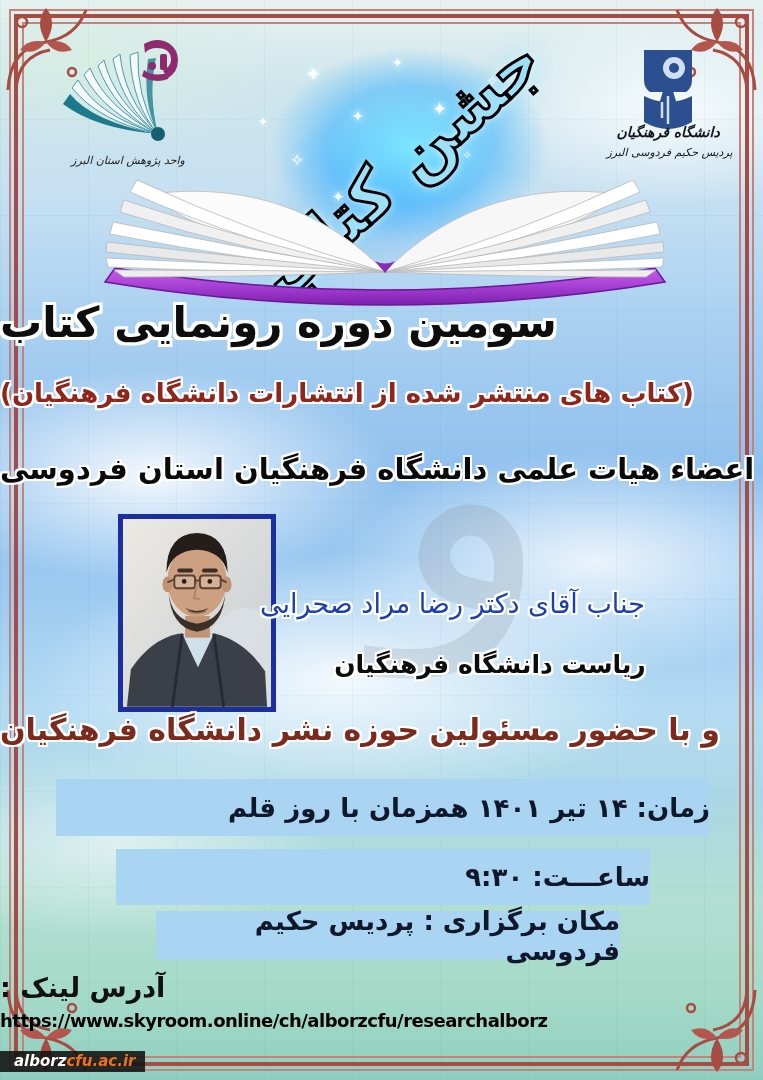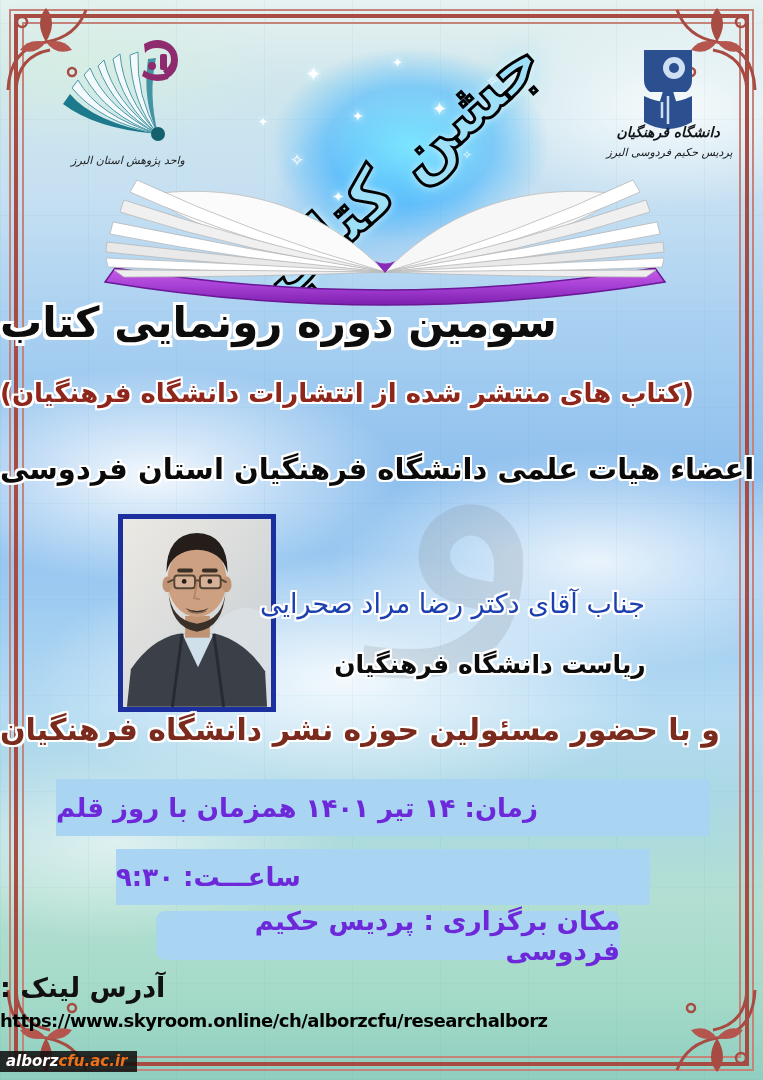--- a/index.html
+++ b/index.html
@@ -35,24 +35,24 @@
   .ow2{text-shadow:-2px -2px 0 #fff,2px -2px 0 #fff,-2px 2px 0 #fff,2px 2px 0 #fff,-2px 0 0 #fff,2px 0 0 #fff,0 -2px 0 #fff,0 2px 0 #fff;}
   .ow3{text-shadow:-3px -3px 0 #fff,3px -3px 0 #fff,-3px 3px 0 #fff,3px 3px 0 #fff,-3px 0 0 #fff,3px 0 0 #fff,0 -3px 0 #fff,0 3px 0 #fff;}
   .abs{position:absolute;}
   .headline{top:298px;font-size:42px;font-weight:bold;color:#0d0d0d;letter-spacing:-1px;}
   .subhead{top:378px;font-size:26px;font-weight:bold;color:#8f261b;}
   .audience{top:452px;font-size:29px;font-weight:bold;color:#0a0a0a;}
   .speaker-label{top:533px;left:280px;width:420px;text-align:center;font-size:28px;font-weight:bold;color:#1b3fae;}
   .speaker-name{top:588px;left:260px;width:460px;text-align:left;font-size:27px;font-weight:normal;color:#1b3fae;white-space:nowrap;}
   .speaker-role{top:650px;left:280px;width:420px;text-align:center;font-size:25px;font-weight:bold;color:#0c0c0c;}
   .attendees{top:712px;font-size:30px;font-weight:bold;color:#7b2b1d;}
-  .bar{position:absolute;background:#a9d4f2;color:#6d28d9;font-weight:bold;font-size:26px;display:flex;align-items:center;justify-content:flex-end;direction:rtl;}
+  .bar{position:absolute;background:#a9d4f2;color:#0f172a;font-weight:bold;font-size:26px;display:flex;align-items:center;justify-content:flex-start;direction:rtl;}
   .bar1{left:56px;width:654px;top:779px;height:57px;}
   .bar2{left:116px;width:534px;top:849px;height:56px;}
-  .bar3{left:156px;width:464px;top:911px;height:49px;border-radius:9px;}
+  .bar3{left:156px;width:464px;top:911px;height:49px;}
   .link-label{top:972px;font-size:27px;font-weight:bold;color:#111;}
   .link-url{top:1010px;font-size:18px;font-weight:bold;color:#000;direction:ltr;letter-spacing:-0.5px;}
   
   .glow{left:225px;top:15px;width:370px;height:290px;pointer-events:none;
     background:
       radial-gradient(closest-side at 50% 45%, rgba(120,230,255,.95), rgba(60,180,255,.55) 45%, rgba(90,180,255,0) 75%),
       radial-gradient(closest-side at 42% 60%, rgba(40,160,250,.5), rgba(40,160,250,0) 70%);
     filter:blur(1px);}
   .calli-wrap{left:235px;top:28px;width:330px;height:280px;display:flex;align-items:center;justify-content:center;pointer-events:none;}
   .calli{transform:rotate(-42deg);font-size:66px;font-weight:bold;color:#9ee0f8;
@@ -63,21 +63,21 @@
   .photo{left:118px;top:514px;width:148px;height:188px;border:5px solid #1b2f9e;background:#dfe2e2;overflow:hidden;}
   
   .logo-left{left:48px;top:36px;width:160px;height:140px;}
   .logo-left .cap{position:absolute;left:0;right:0;top:118px;text-align:center;font-size:11px;font-style:italic;color:#1c1c1c;}
   .logo-right{left:588px;top:44px;width:160px;height:130px;}
   .logo-right .cap1{position:absolute;left:0;right:0;top:80px;text-align:center;font-size:14px;font-weight:bold;font-style:italic;color:#101418;}
   .logo-right .cap2{position:absolute;left:3px;right:0;top:102px;text-align:center;font-size:11px;font-style:italic;color:#15181c;}
   
   .book{left:80px;top:140px;width:610px;height:170px;pointer-events:none;}
   
-  .watermark{left:0;top:1051px;background:rgba(18,18,18,.88);padding:1px 10px 2px 6px;font-size:15px;font-weight:bold;font-style:italic;z-index:5;}
+  .watermark{left:0;top:1051px;background:rgba(18,18,18,.88);padding:1px 10px 2px 14px;font-size:15px;font-weight:bold;font-style:italic;z-index:5;}
   .watermark .w1{color:#fff;}
   .watermark .w2{color:#e8731c;}
 </style>
 </head>
 <body>
 
 <div class="poster">
   <div class="tiles"></div>
 
   <div class="abs bg-glyph">و</div>

